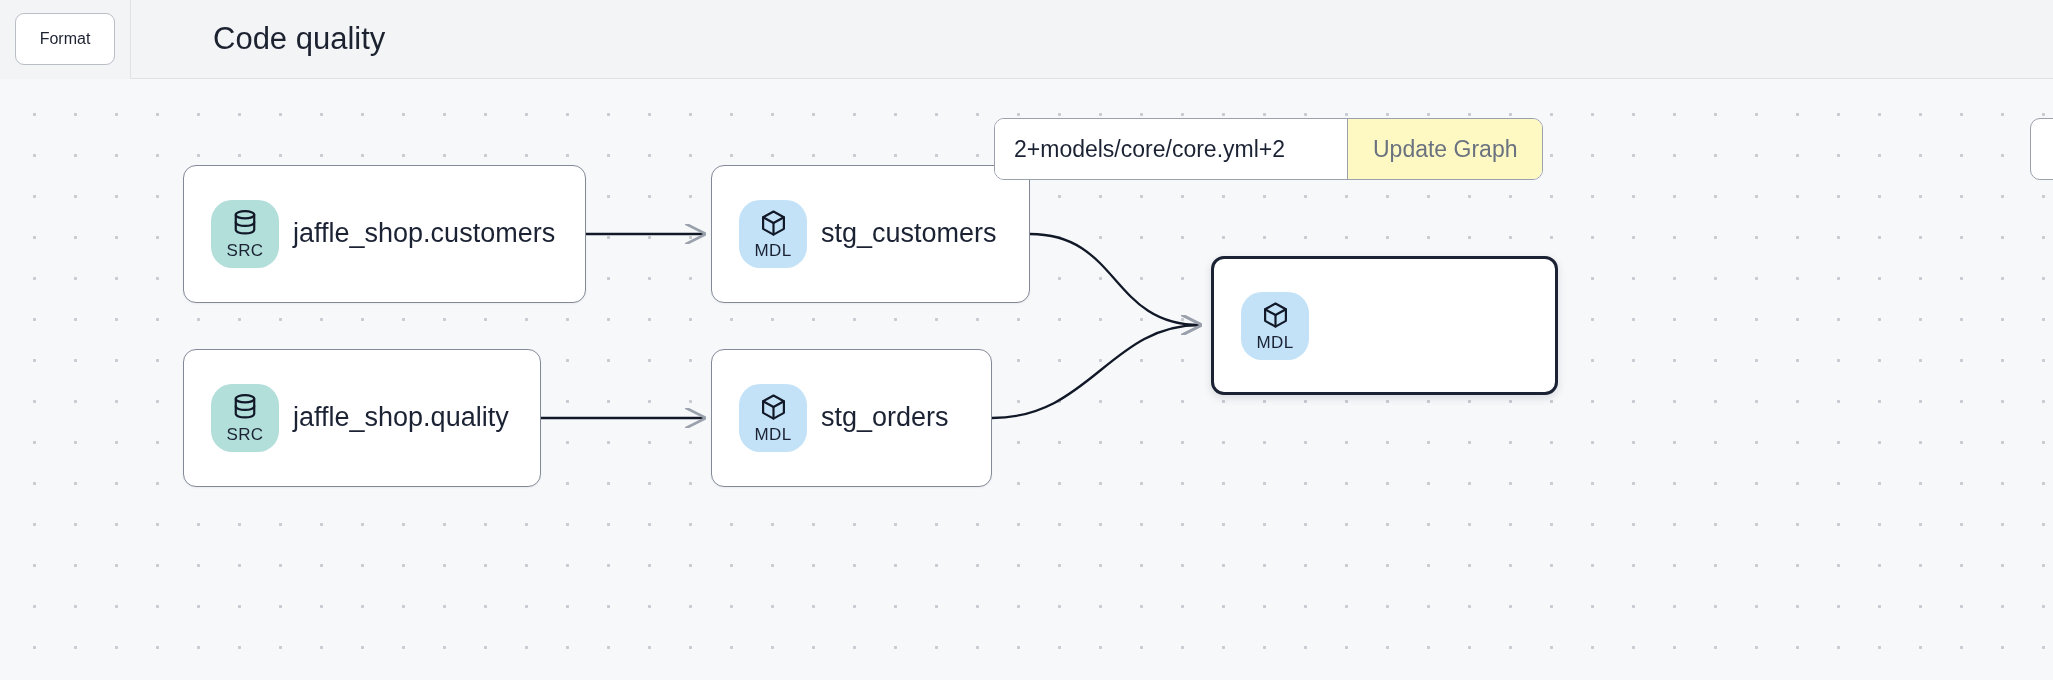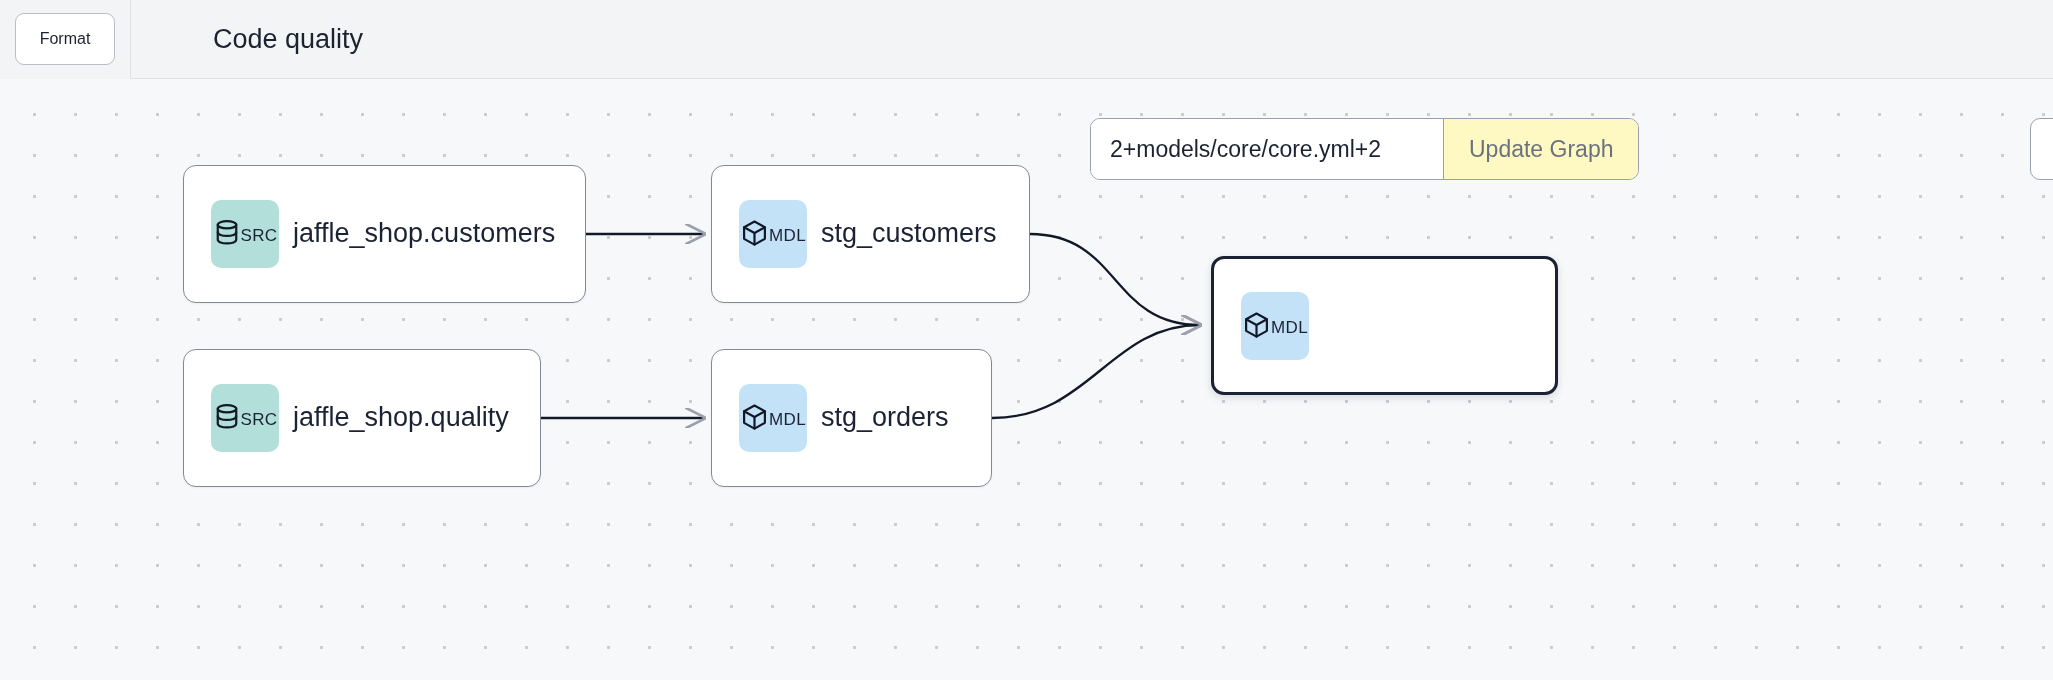--- a/index.html
+++ b/index.html
@@ -34,21 +34,21 @@
     color: #1c2230;
     font-size: 16px;
     display: flex; align-items: center; justify-content: center;
     cursor: pointer;
   }
   .tabs { display: flex; align-items: stretch; height: 79px; margin-left: 54px; }
   .tab {
     position: relative;
     display: flex; align-items: center;
     padding: 0 28px;
-    font-size: 27px;
+    font-size: 31px;
     color: #1c2230;
     cursor: pointer;
     height: 79px;
   }
   .tab .tab-underline {
     position: absolute; left: 14px; right: 14px; bottom: 0;
     height: 4px; background: transparent; border-radius: 2px;
   }
   .tab.active .tab-underline { background: #9aa1ad; }
 
@@ -75,22 +75,22 @@
     box-shadow: 0 1px 2px rgba(20,25,40,.05);
     cursor: pointer;
   }
   .node.selected {
     border: 3px solid #1b2233;
     box-shadow: 0 3px 9px rgba(20,25,40,.13);
   }
 
   .badge {
     width: 68px; height: 68px;
-    border-radius: 10px;
-    display: flex; flex-direction: row;
+    border-radius: 21px;
+    display: flex; flex-direction: column;
     align-items: center; justify-content: center;
     flex: 0 0 auto;
     margin-left: 27px;
   }
   .badge.src { background: #b3dfdb; }
   .badge.mdl { background: #c3e2f8; }
   .badge svg { display: block; }
   .badge-label {
     font-size: 17px; line-height: 1;
     color: #1b2233; margin-top: 3px;
@@ -233,21 +233,21 @@
       <div class="badge mdl">
         <svg width="29" height="30" viewBox="0 0 24 26" fill="none" stroke="#111827" stroke-width="1.9" stroke-linecap="round" stroke-linejoin="round">
           <path d="M12 2.2 L21 7.2 L21 17.2 L12 22.2 L3 17.2 L3 7.2 Z"></path>
           <path d="M3 7.2 L12 12.2 L21 7.2"></path>
           <path d="M12 12.2 L12 22.2"></path>
         </svg>
         <span class="badge-label">MDL</span>
       </div>
     </div>
 
-    <div class="selector" style="left:1090px; top:39px;">
+    <div class="selector" style="left:994px; top:39px;">
       <input class="selector-input" type="text" value="2+models/core/core.yml+2" style="">
       <div class="selector-btn">Update Graph</div>
     </div>
 
     <div class="selector-partial" style="left:2030px; top:39px;"></div>
 
   </div>
 </div>
 
 </body></html>

